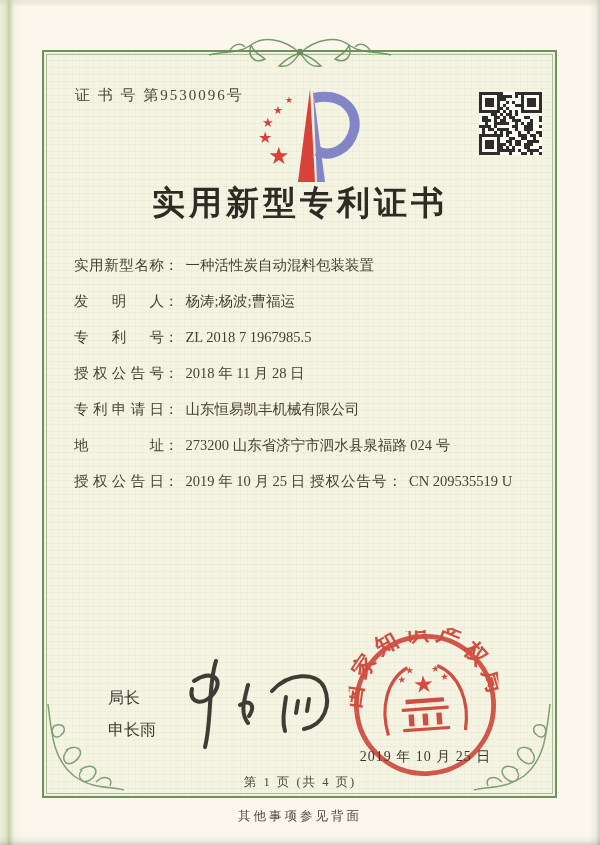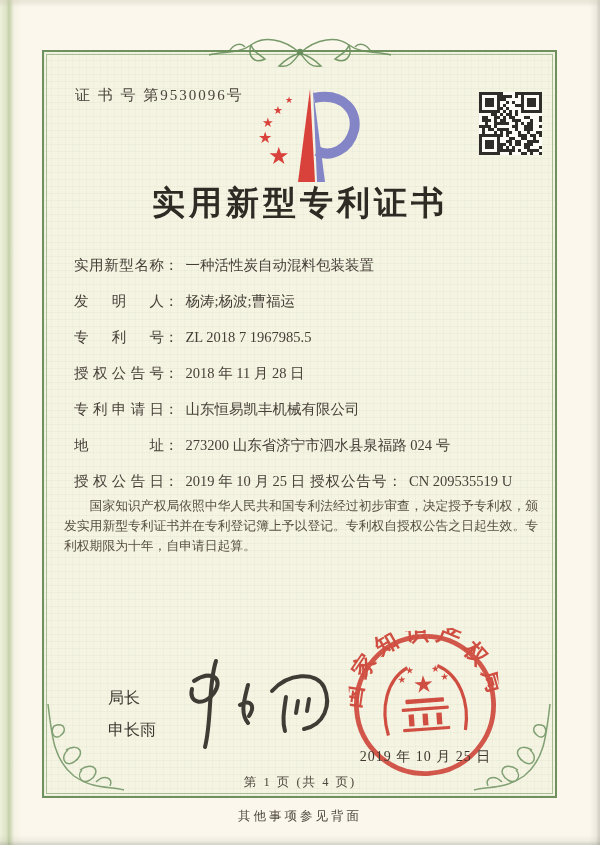--- a/index.html
+++ b/index.html
@@ -385,21 +385,20 @@
     </div>
     <div class="frow" style="top:216px;width:470px;">
       <span class="lbl">授权公告日</span><span>：</span><span class="val">2019 年 10 月 25 日</span>
       <span class="pair2">
         <span class="lbl2">授权公告号</span><span>：</span><span class="val">CN 209535519 U</span>
       </span>
     </div>
   </div>
 
   <div class="paras">
-    <p>国家知识产权局依照中华人民共和国专利法经过初步审查，决定授予专利权，颁发实用新型专利证书并在专利登记簿上予以登记。专利权自授权公告之日起生效。专利权期限为十年，自申请日起算。</p>
   </div>
 
   <div class="signer">
     <div>局长</div>
     <div>申长雨</div>
   </div>
 
   <svg class="sig" width="180" height="98" viewBox="0 0 180 98">
     <g stroke="#3f3b35" stroke-width="4" fill="none" stroke-linecap="round">
       <path d="M44,6 C36,30 40,64 33,92"></path>

